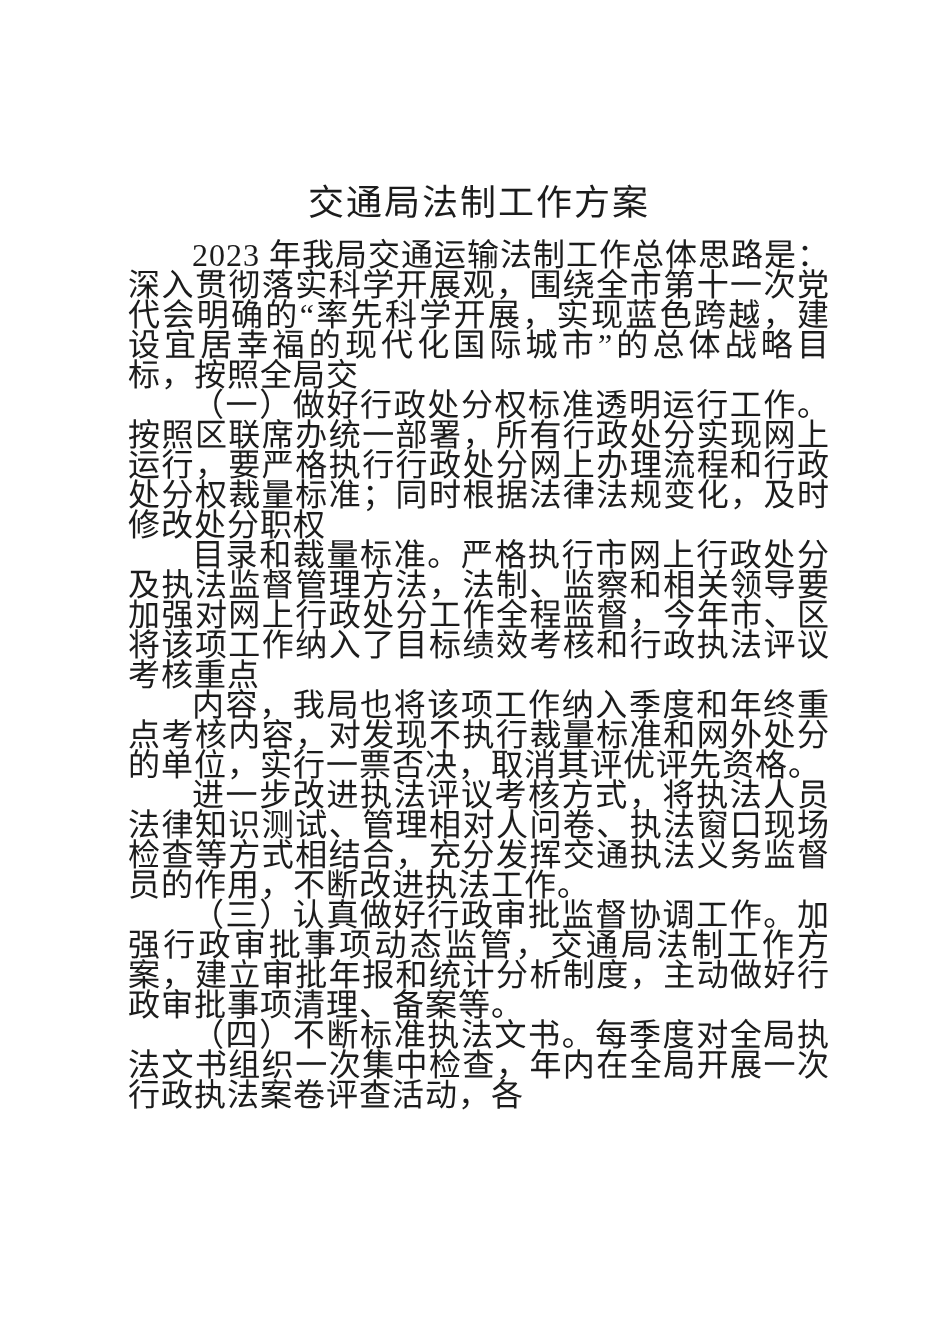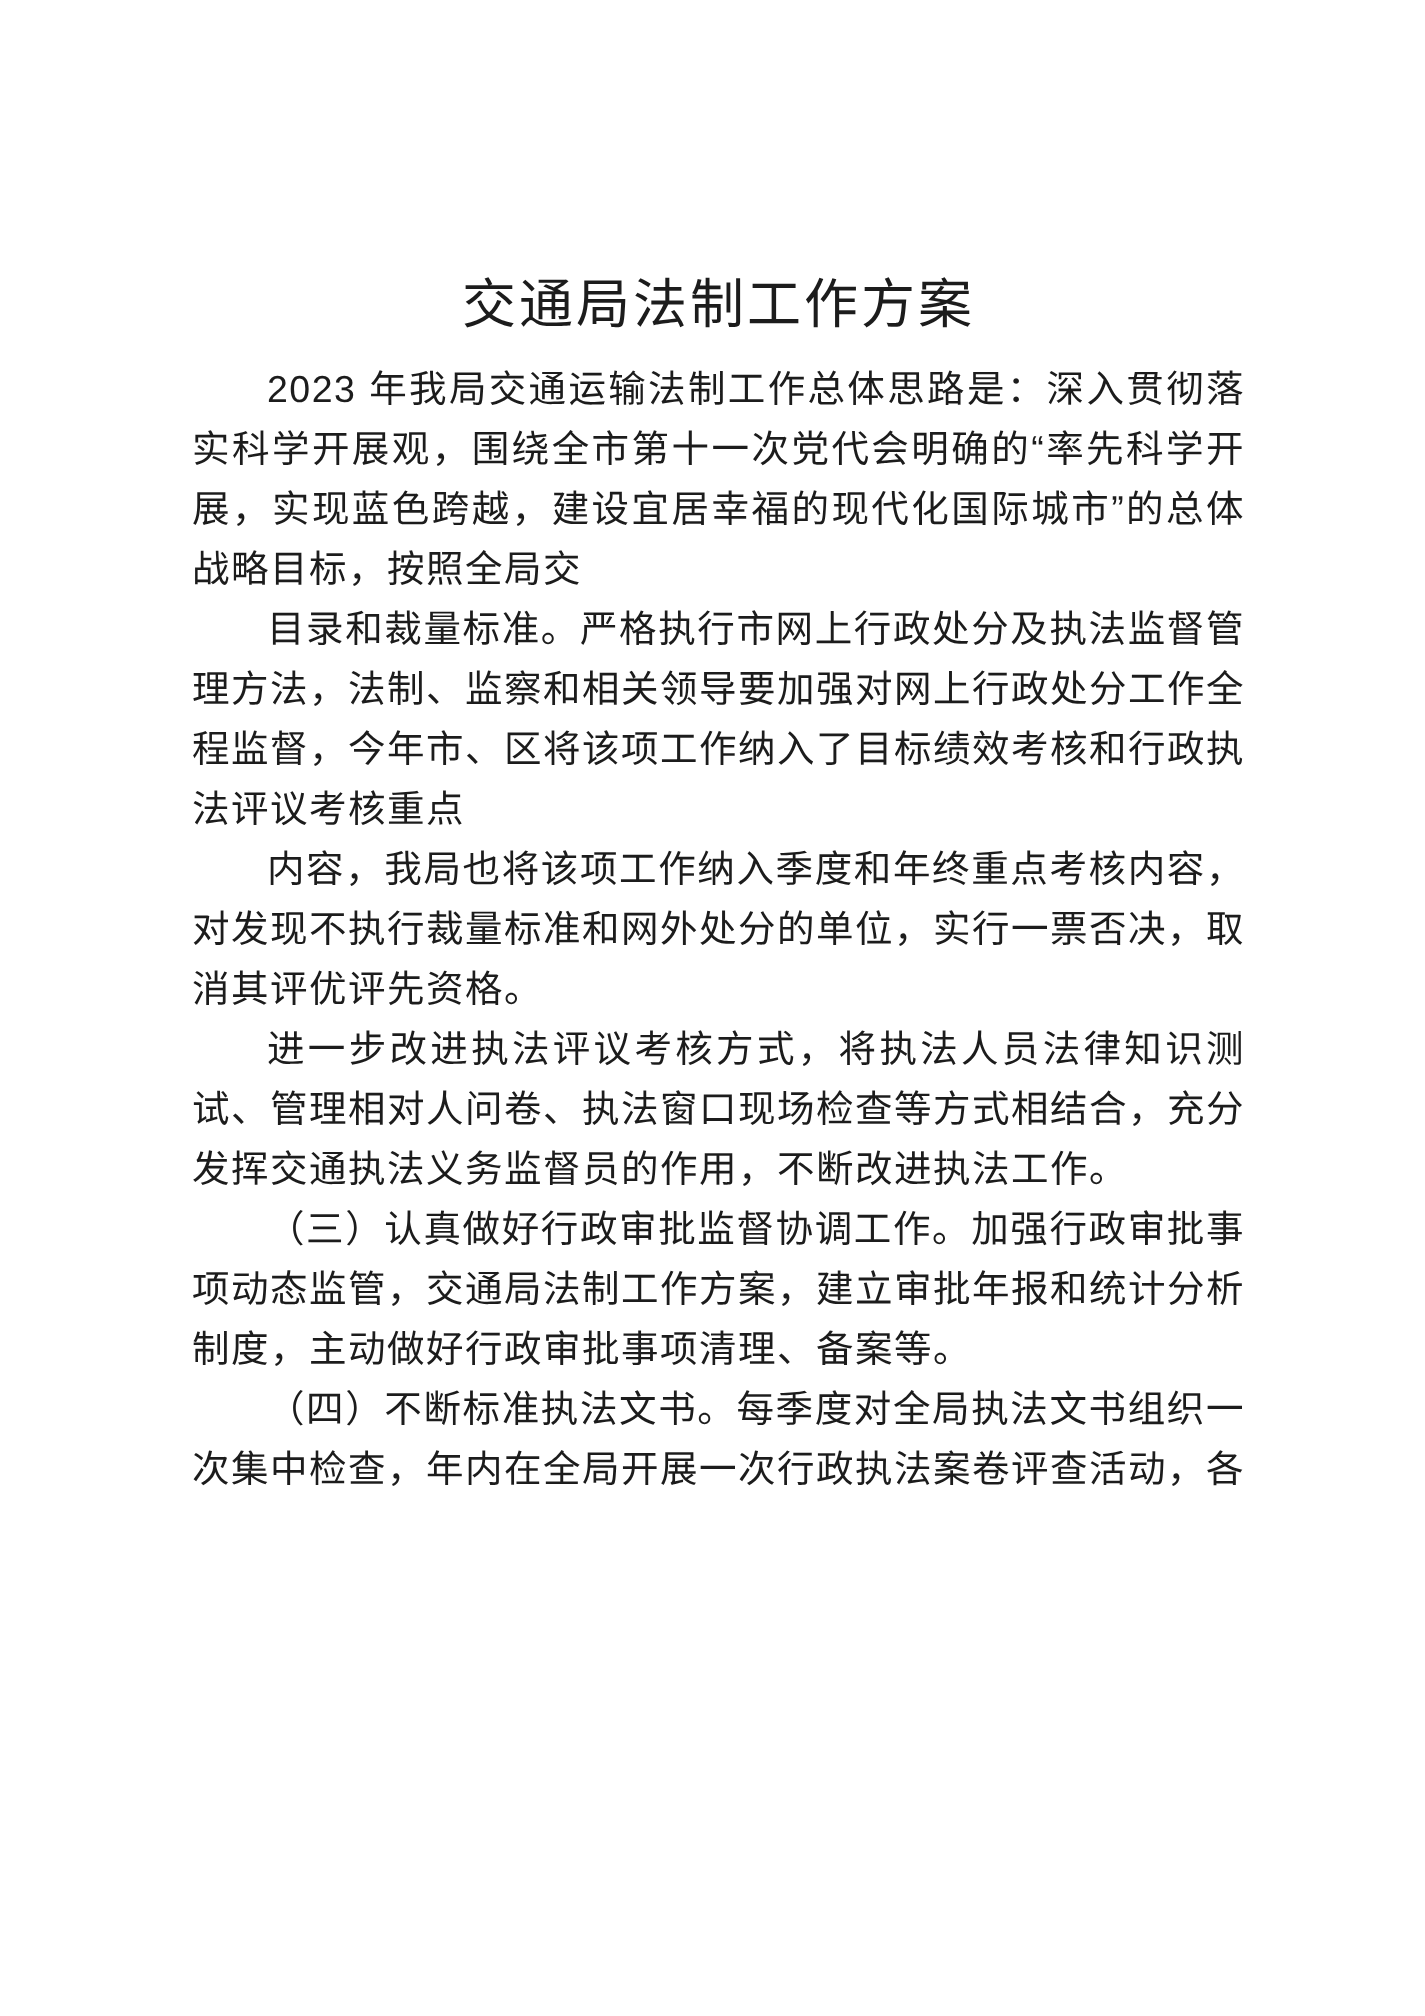--- a/index.html
+++ b/index.html
@@ -9,49 +9,50 @@
   }
   .page {
     position: relative;
     width: 950px;
     height: 1344px;
     margin: 0 auto;
     background: #ffffff;
     overflow: hidden;
     box-sizing: border-box;
     padding: 182px 120px 0 128px;
-    font-family: Liberation Sans, sans-serif;
+    font-family: Liberation Serif, serif;
     color: #1c1c1c;
   }
   .doc-title {
     margin: 0 0 16px 0;
     font-size: 36px;
     line-height: 42px;
     font-weight: normal;
     text-align: center;
     letter-spacing: 2px;
     white-space: nowrap;
   }
   .doc-body p {
     margin: 0;
-    font-size: 25px;
-    line-height: 40px;
+    font-size: 32px;
+    line-height: 30px;
     letter-spacing: 1px;
     text-align: justify;
     text-indent: 2em;
     word-break: break-all;
   }
 </style>
 </head>
 <body>
 
 <div class="page">
   <h1 class="doc-title">交通局法制工作方案</h1>
 
   <div class="doc-body">
     <p>2023 年我局交通运输法制工作总体思路是：深入贯彻落实科学开展观，围绕全市第十一次党代会明确的“率先科学开展，实现蓝色跨越，建设宜居幸福的现代化国际城市”的总体战略目标，按照全局交</p>
+    <p>（一）做好行政处分权标准透明运行工作。按照区联席办统一部署，所有行政处分实现网上运行，要严格执行行政处分网上办理流程和行政处分权裁量标准；同时根据法律法规变化，及时修改处分职权</p>
     <p>目录和裁量标准。严格执行市网上行政处分及执法监督管理方法，法制、监察和相关领导要加强对网上行政处分工作全程监督，今年市、区将该项工作纳入了目标绩效考核和行政执法评议考核重点</p>
     <p>内容，我局也将该项工作纳入季度和年终重点考核内容，对发现不执行裁量标准和网外处分的单位，实行一票否决，取消其评优评先资格。</p>
     <p>进一步改进执法评议考核方式，将执法人员法律知识测试、管理相对人问卷、执法窗口现场检查等方式相结合，充分发挥交通执法义务监督员的作用，不断改进执法工作。</p>
     <p>（三）认真做好行政审批监督协调工作。加强行政审批事项动态监管，交通局法制工作方案，建立审批年报和统计分析制度，主动做好行政审批事项清理、备案等。</p>
     <p>（四）不断标准执法文书。每季度对全局执法文书组织一次集中检查，年内在全局开展一次行政执法案卷评查活动，各</p>
   </div>
 </div>
 
 </body></html>

